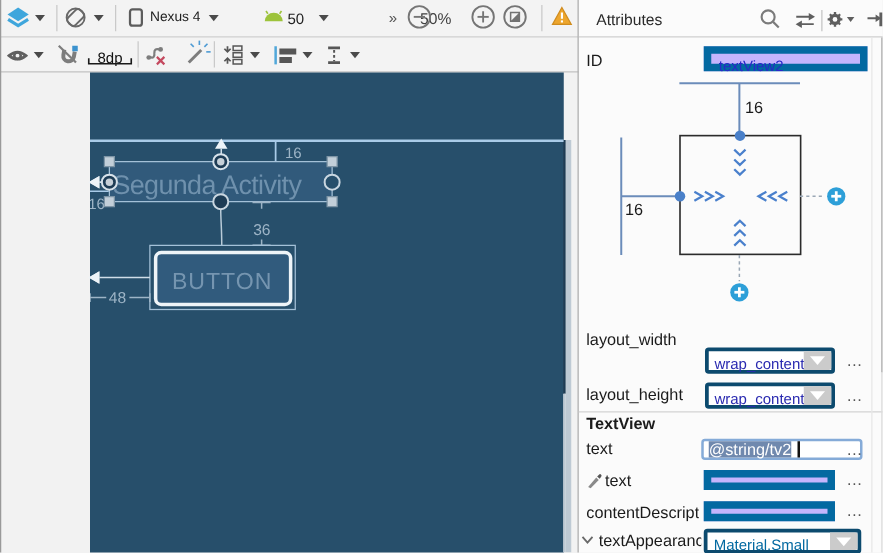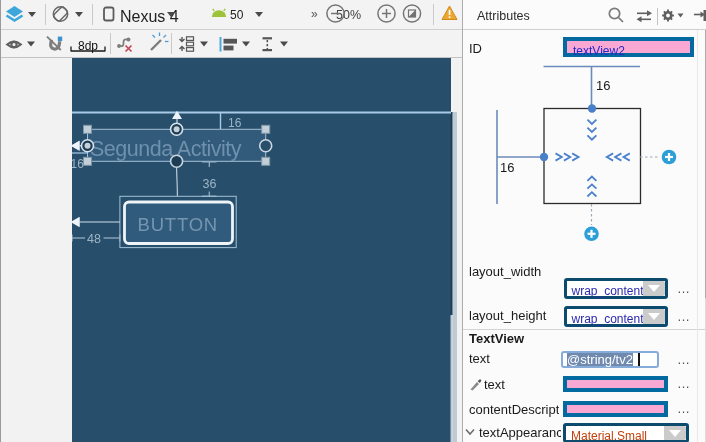--- a/index.html
+++ b/index.html
@@ -1,19 +1,19 @@
 <!DOCTYPE html>
 <html><head><meta charset="utf-8"><style>
 *{margin:0;padding:0;box-sizing:border-box}
 html,body{width:706px;height:442px;overflow:hidden;background:#f2f2f2;font-family:"Liberation Sans",sans-serif}
 #page{position:absolute;left:0;top:0;width:706px;height:442px;background:#f2f2f2}
 .abs{position:absolute}
 .lbl{position:absolute;font-size:13px;color:#1b1b1b;white-space:nowrap}
 .dots{position:absolute;font-size:13px;color:#555;letter-spacing:-1px}
-.field{position:absolute;background:#f9a8d4;border:4px solid #0369a1}
+.field{position:absolute;background:#c4b5fd;border:6px solid #0369a1}
 .combo{position:absolute;background:#fff;border:3px solid #0c4a6e;border-radius:3px}
 .combo .val{position:absolute;left:5px;top:3px;font-size:12px;color:#2a2ab0;white-space:nowrap}
 .combo .btn{position:absolute;right:0;top:0;bottom:0;width:22px;background:#cbcbcb;border-radius:0 2px 2px 0}
 .combo .btn:after{content:"";position:absolute;left:5px;top:50%;margin-top:-3px;border-left:6px solid transparent;border-right:6px solid transparent;border-top:7px solid #fff}
 </style></head><body>
 <div id="page">
 
   <div class="abs" style="left:0;top:0;width:1px;height:442px;background:#9a9a9a;z-index:50"></div>
   <div class="abs" style="left:705px;top:30px;width:1px;height:268px;background:#ababab;z-index:50"></div>
   <div class="abs" style="left:705px;top:298px;width:1px;height:144px;background:#dcdcdc;z-index:50"></div>
@@ -23,21 +23,21 @@
   <div class="abs" style="left:0;top:30px;width:463px;height:28px;background:#f3f3f3"></div>
   <div class="abs" style="left:0;top:29px;width:706px;height:1px;background:#cfcfcf"></div>
   <div class="abs" style="left:0;top:57px;width:463px;height:1px;background:#c2c2c2"></div>
 
   <div class="abs" style="left:463px;top:0;width:243px;height:442px;background:#fbfbfb"></div>
   <div class="abs" style="left:462px;top:0;width:1px;height:442px;background:#adadad"></div>
   <div class="abs" style="left:463px;top:29px;width:243px;height:1px;background:#cfcfcf"></div>
 
   <div class="abs" style="left:72px;top:58px;width:379px;height:384px;background:#274f6b"></div>
 
-  <div class="lbl" style="left:120px;top:8px;font-size:16px;color:#222">Nexus 4</div>
+  <div class="lbl" style="left:120px;top:8px;font-size:11px;color:#222">Nexus 4</div>
   <div class="lbl" style="left:230px;top:8px;font-size:12px;color:#222">50</div>
   <div class="lbl" style="left:336px;top:7.5px;font-size:12.5px;color:#404040">50%</div>
   <div class="lbl" style="left:311px;top:7px;font-size:12px;color:#555">»</div>
 
   <div class="lbl" style="left:78px;top:39px;font-size:12px;color:#111">8dp</div>
 
   <div class="lbl" style="left:477px;top:9px;font-size:12.5px;color:#2b2b2b">Attributes</div>
 
   <svg class="abs" style="left:0;top:0" width="706" height="442" viewBox="0 0 706 442">
   <defs>
@@ -307,32 +307,32 @@
   <div class="combo" style="left:563.5px;top:305.5px;width:104.5px;height:21px">
       <span class="val">wrap_content</span>
       <span class="btn"></span>
     </div>
   <div class="dots" style="left:677px;top:308.5px">…</div>
 
   <div class="abs" style="left:463px;top:329px;width:243px;height:1px;background:#d4d4d4"></div>
   <div class="lbl" style="left:469px;top:331px;font-weight:bold">TextView</div>
 
   <div class="lbl" style="left:469px;top:351px">text</div>
-  <div class="abs" style="left:561px;top:350.5px;width:98px;height:17px;background:#fff;border:2px solid #85abd8;border-radius:3px">
+  <div class="abs" style="left:561px;top:350.5px;width:129px;height:17px;background:#fff;border:2px solid #85abd8;border-radius:3px">
     <span style="position:absolute;left:4px;top:0px;height:13px;line-height:13px;font-size:13px;color:#fff;background:#7089ae;white-space:nowrap">@string/tv2</span>
     <span style="position:absolute;left:75px;top:0px;width:2px;height:13px;background:#111"></span>
   </div>
   <div class="dots" style="left:677px;top:352px">…</div>
 
   <div class="lbl" style="left:484px;top:377px">text</div>
   <div class="field" style="left:563px;top:375.5px;width:105px;height:16px"></div>
   <div class="dots" style="left:677px;top:376px">…</div>
 
   <div class="lbl" style="left:469px;top:402px;width:90px;overflow:hidden">contentDescription</div>
   <div class="field" style="left:563px;top:400.5px;width:105px;height:16px"></div>
   <div class="dots" style="left:677px;top:401px">…</div>
 
   <div class="lbl" style="left:479px;top:425px;width:82px;overflow:hidden">textAppearance</div>
   <div class="combo" style="left:563px;top:423px;width:126px;height:20px">
-      <span class="val" style="color:#c2410c;font-size:12px">Material.Small</span>
+      <span class="val" style="color:#0369a1;font-size:12px">Material.Small</span>
       <span class="btn"></span>
     </div>
 </div>
 
 </body></html>

